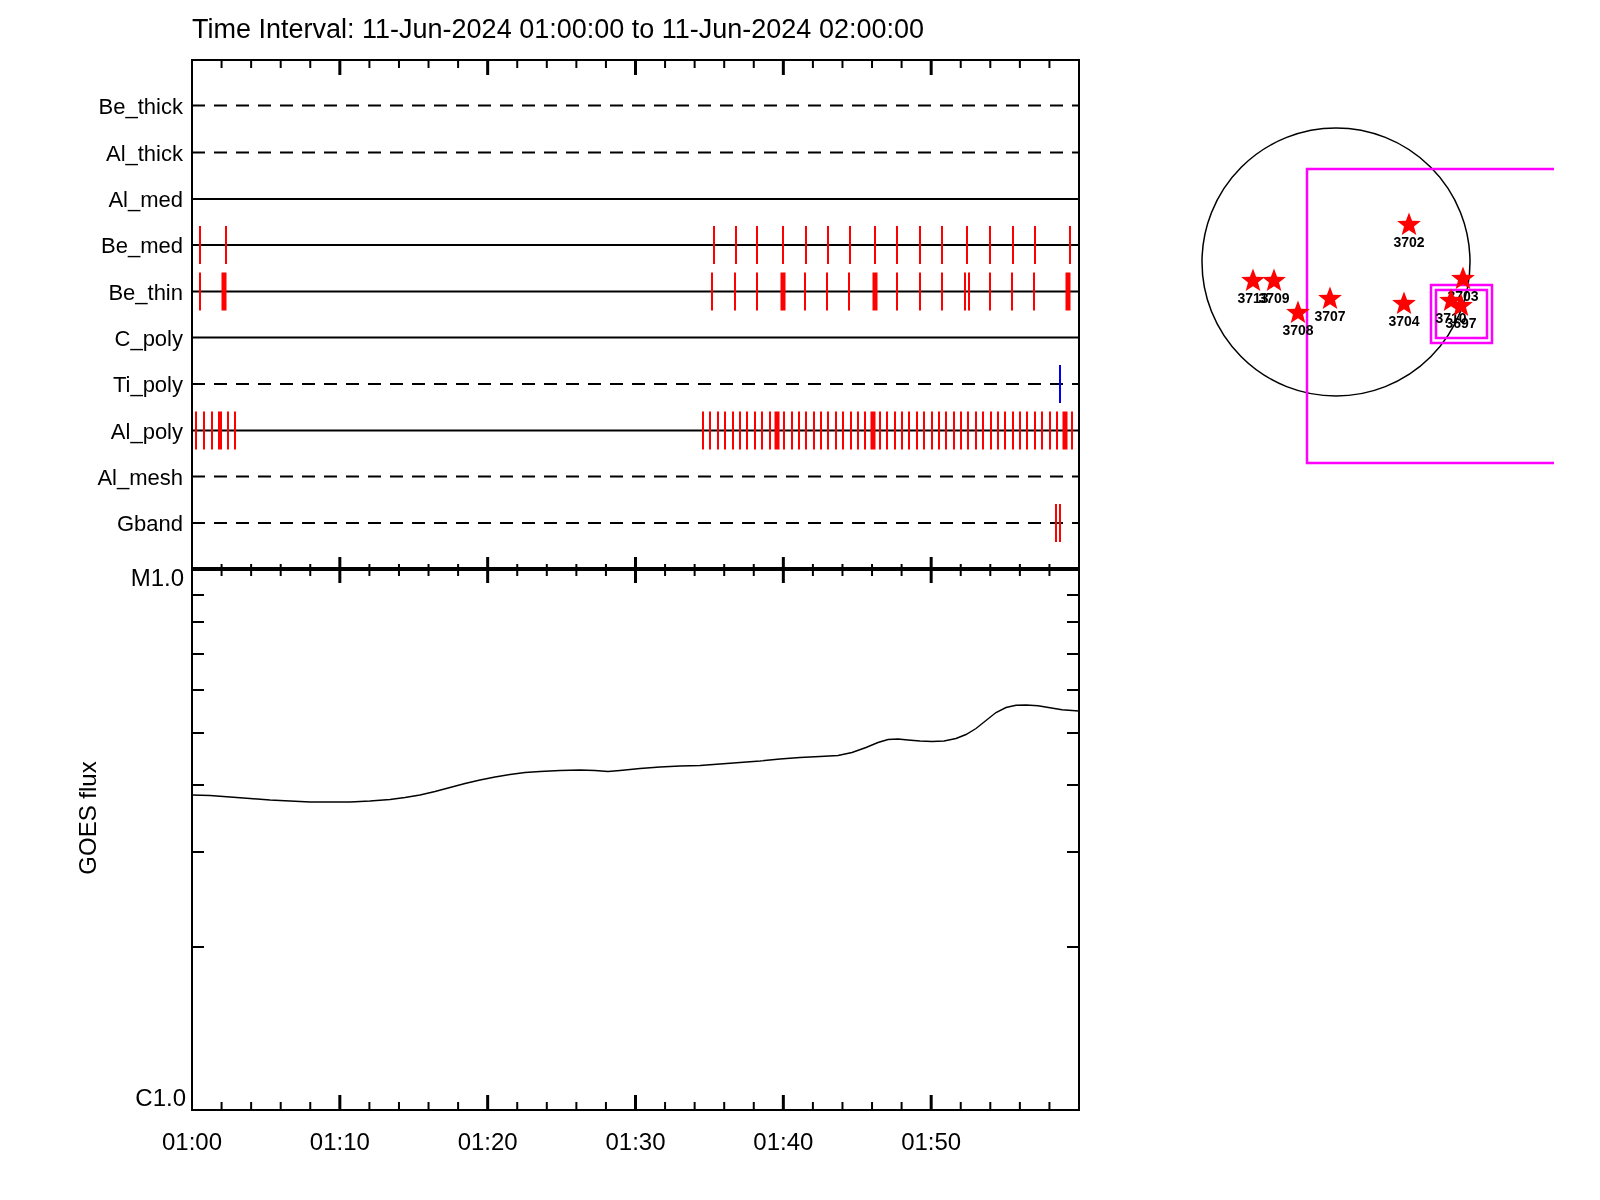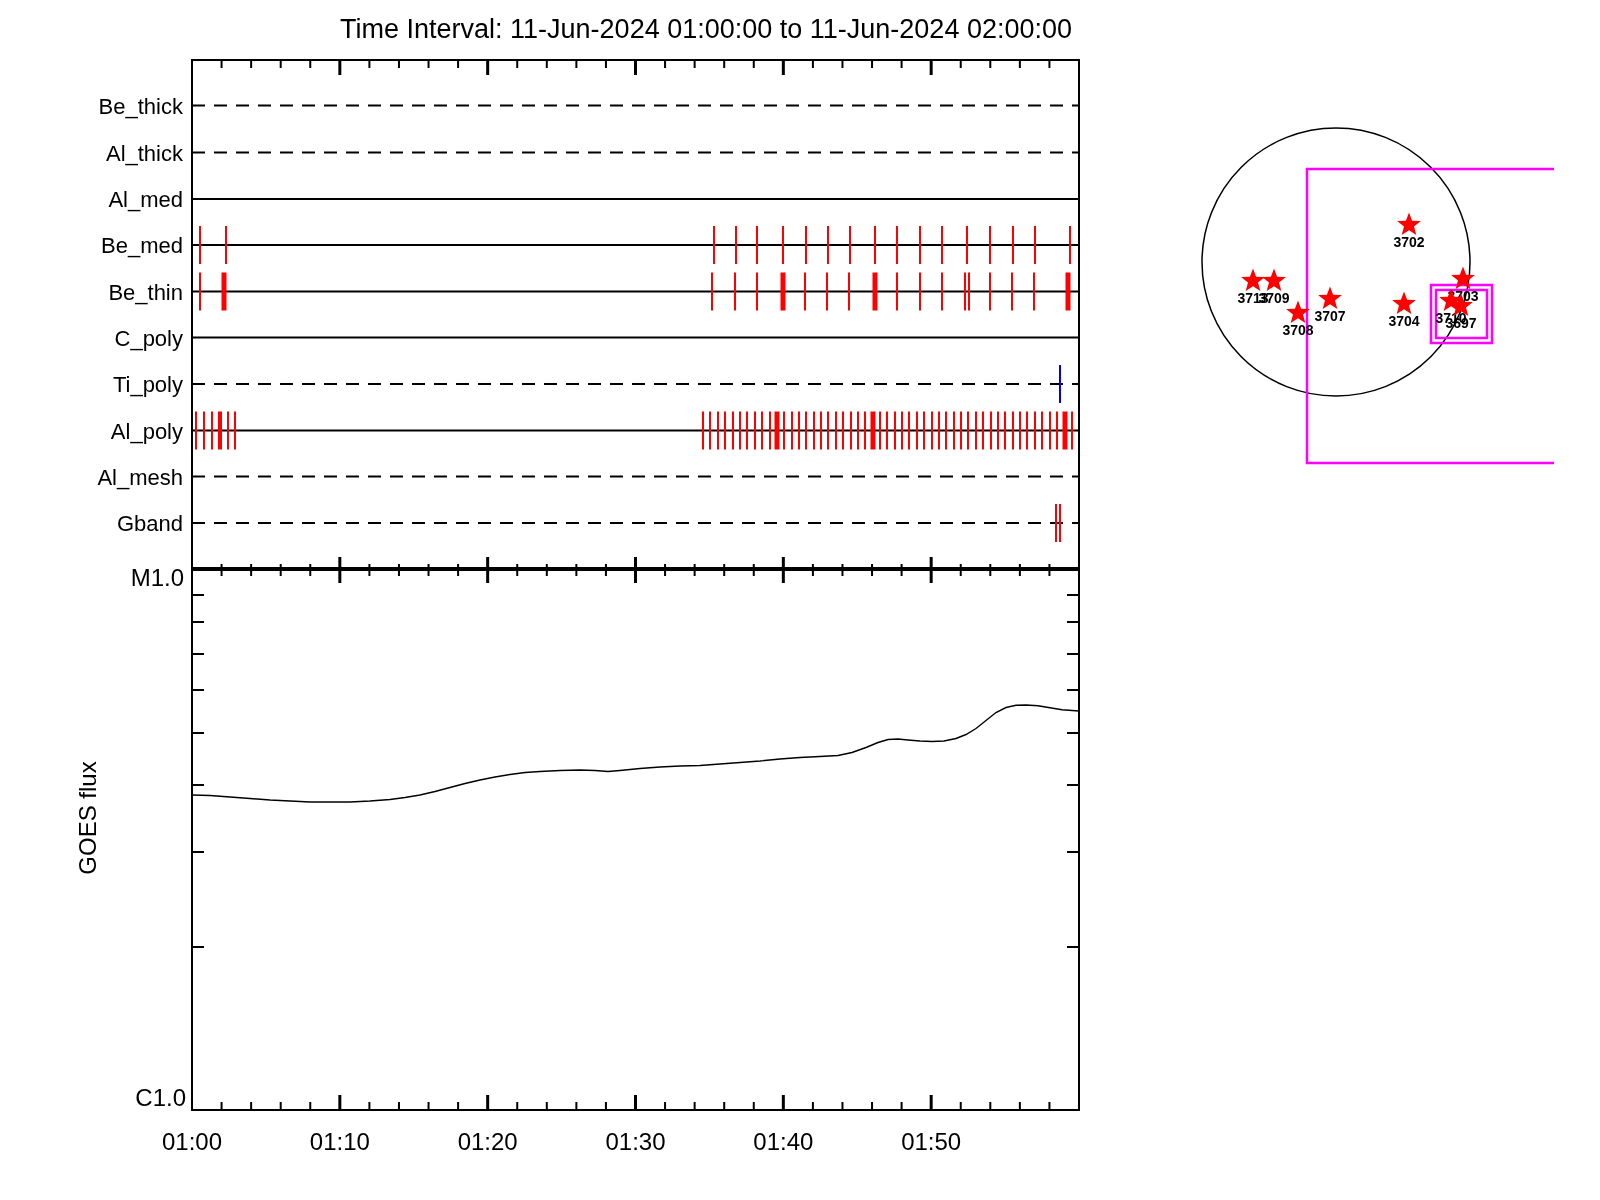--- a/index.html
+++ b/index.html
@@ -2,21 +2,21 @@
 <html><head>
 <meta charset="utf-8">
 <style>
   html,body { margin:0; padding:0; background:#ffffff; }
   .stage {
     position:relative; width:1600px; height:1200px; background:#ffffff;
     font-family:"Liberation Sans", sans-serif; overflow:hidden;
   }
   .title {
     position:absolute; left:192px; top:14px; width:880px;
-    text-align:right; font-size:27px; font-weight:500; color:#000;
+    text-align:left; font-size:27px; font-weight:500; color:#000;
     letter-spacing:0px; white-space:nowrap;
   }
   svg#plot { position:absolute; left:0; top:0; }
   text { fill:#000; }
   .filter-label   { font-family:"Liberation Sans",sans-serif; font-size:22px; }
   .xtick-label    { font-family:"Liberation Sans",sans-serif; font-size:24px; }
   .ytick-label    { font-family:"Liberation Sans",sans-serif; font-size:24px; }
   .axis-title     { font-family:"Liberation Sans",sans-serif; font-size:24px; }
   .ar-label       { font-family:"Liberation Sans",sans-serif; font-size:14px; font-weight:bold; }
 </style>

